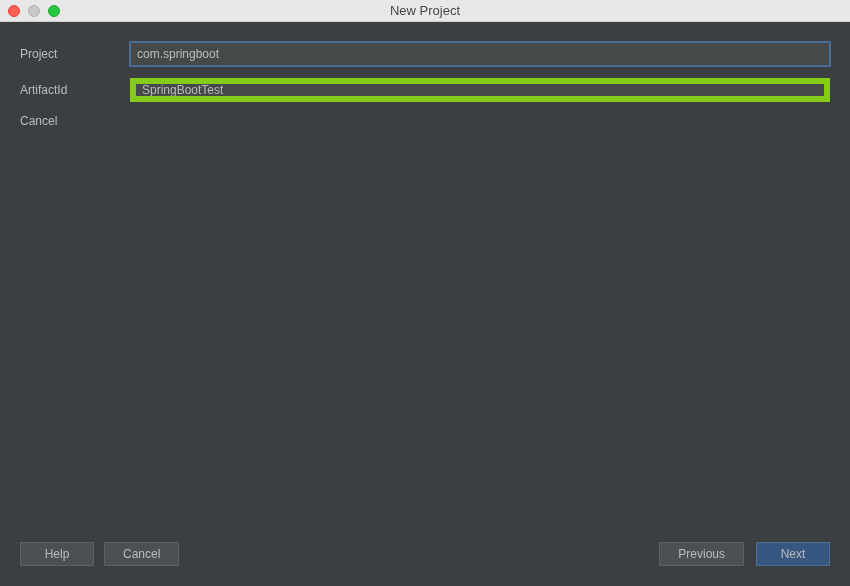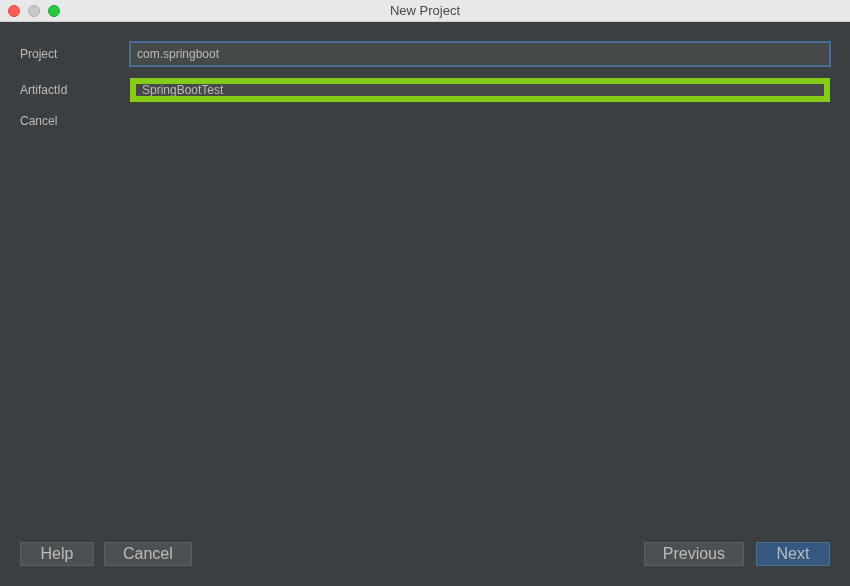--- a/index.html
+++ b/index.html
@@ -93,21 +93,21 @@
       margin-left: auto;
       display: flex;
       gap: 12px;
     }
     button {
       min-width: 74px;
       height: 24px;
       background: #4c5052;
       border: 1px solid #5e6060;
       color: #bbbbbb;
-      font-size: 16px;
+      font-size: 12px;
       font-family: inherit;
       cursor: pointer;
       padding: 0 18px;
     }
     button.primary {
       background: #365880;
       border: 1px solid #4c708c;
       color: #bbbbbb;
     }
   </style>

